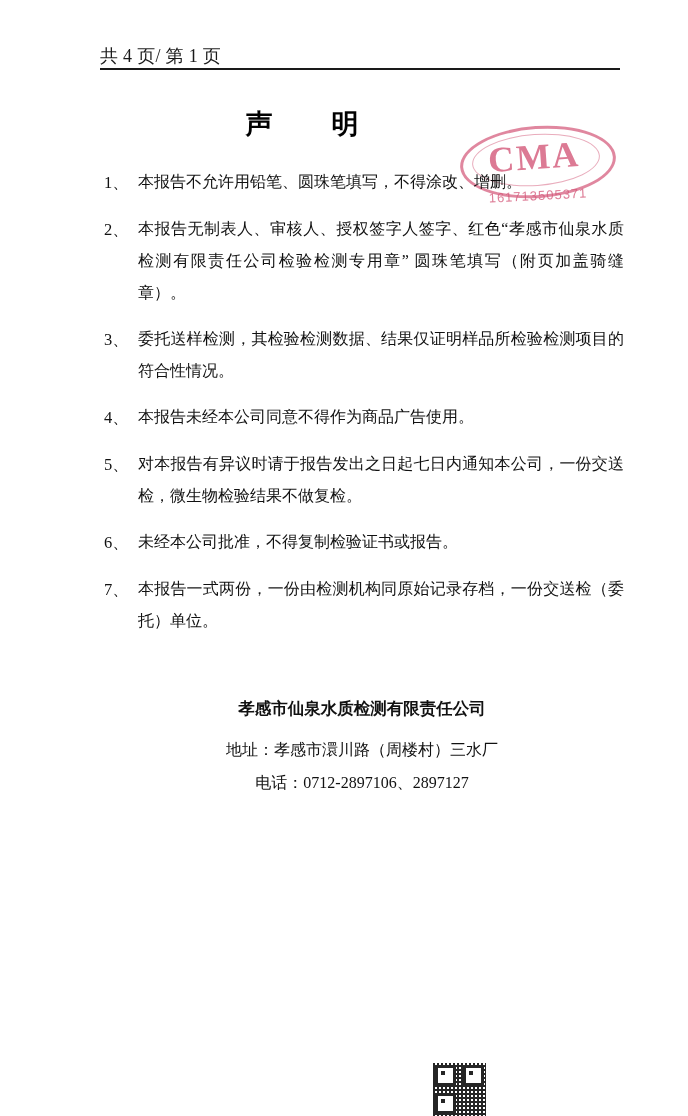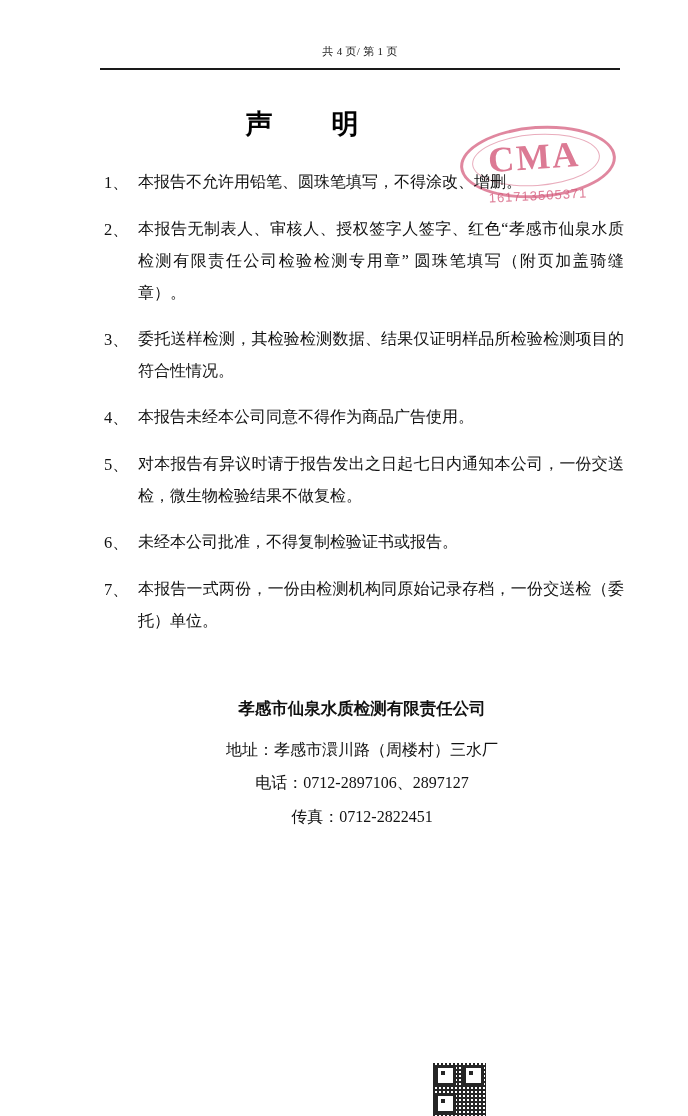--- a/index.html
+++ b/index.html
@@ -20,22 +20,22 @@
     position: absolute;
     inset: 0;
   }
 
   
   .header-line {
     position: absolute;
     top: 44px;
     left: 100px;
     width: 520px;
-    text-align: center;
-    font-size: 11px;
+    text-align: left;
+    font-size: 18px;
     letter-spacing: 0.3px;
     color: #1a1a1a;
   }
   .rule {
     position: absolute;
     top: 68px;
     left: 100px;
     width: 520px;
     height: 2px;
     background: #1a1a1a;
@@ -236,21 +236,20 @@
     <div class="clause">
       <div class="clause-num">7、</div>
       <div class="clause-text">本报告一式两份，一份由检测机构同原始记录存档，一份交送检（委托）单位。</div>
     </div>
   </div>
 
   <div class="company">
     <div class="company-name">孝感市仙泉水质检测有限责任公司</div>
     <div class="company-row">地址：孝感市澴川路（周楼村）三水厂</div>
     <div class="company-row">电话：0712-2897106、2897127</div>
-    <div class="company-row">传真：0712-2822451</div>
   </div>
 
   <div class="qr">
     <div class="qr-mark tl">
         <i></i>
       </div>
     <div class="qr-mark tr">
         <i></i>
       </div>
     <div class="qr-mark bl">

